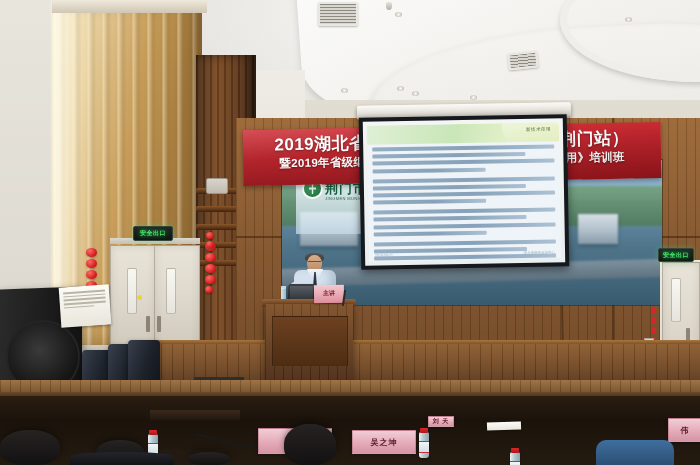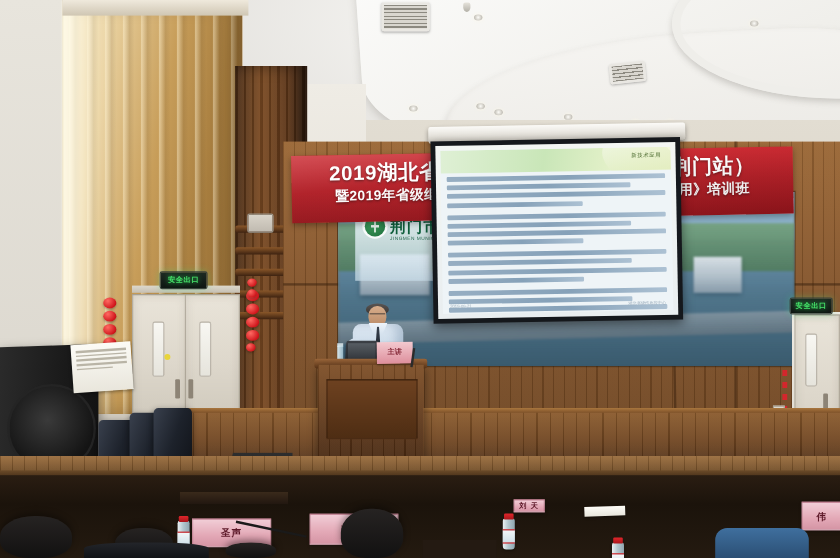--- a/index.html
+++ b/index.html
@@ -683,26 +683,26 @@
   <div class="abs chair-leg" style="left:88px;top:394px;height:24px;"></div>
   <div class="abs chair-leg" style="left:112px;top:394px;height:24px;"></div>
   <div class="abs chair-leg" style="left:134px;top:386px;height:28px;"></div>
   <div class="abs chair-leg" style="left:156px;top:386px;height:26px;"></div>
 
   <div id="front-table-wood" class="abs"></div>
   <div id="front-table-top" class="abs"></div>
   <div id="front-table" class="abs"></div>
 
   <div class="abs namecard-stand" style="left:160px;top:450px;width:64px;height:15px;"></div>
-  <div class="abs namecard" style="left:160px;top:432px;width:64px;height:22px;">圣声</div>
 
   <div class="abs namecard-stand" style="left:258px;top:450px;width:72px;height:15px;"></div>
   <div class="abs namecard" style="left:258px;top:428px;width:72px;height:24px;">张   伟</div>
 
   <div class="abs namecard-stand" style="left:352px;top:450px;width:62px;height:15px;"></div>
+  <div class="abs namecard" style="left:352px;top:430px;width:62px;height:22px;">吴之坤</div>
 
   <div class="abs namecard" style="left:668px;top:418px;width:32px;height:22px;">伟</div>
 
   <div class="abs namecard" style="left:428px;top:416px;width:24px;height:9px;font-size:6px;">刘 天</div>
 
   <div class="abs bottle" style="left:148px;top:434px;">
     <div class="bottle-cap"></div>
     <div class="bottle-label"></div>
   </div>
   <div class="abs bottle" style="left:419px;top:406px;">

